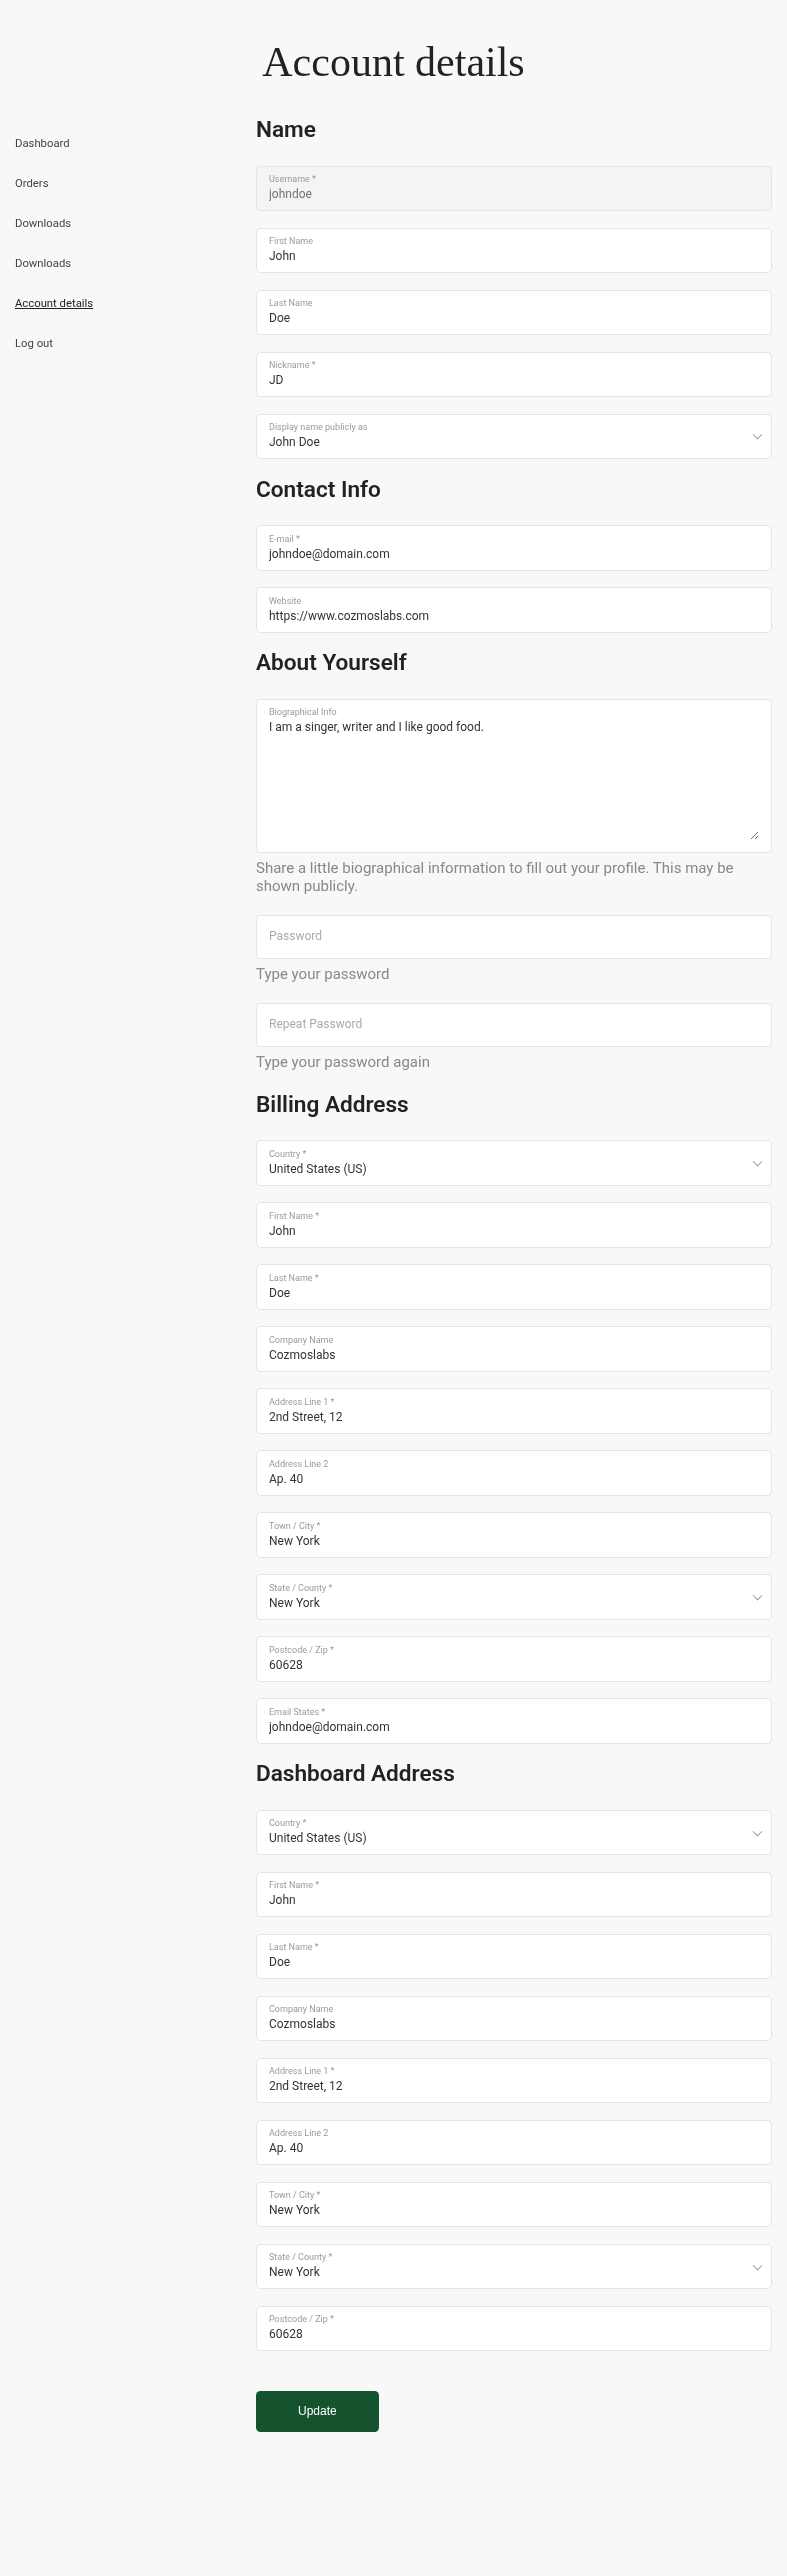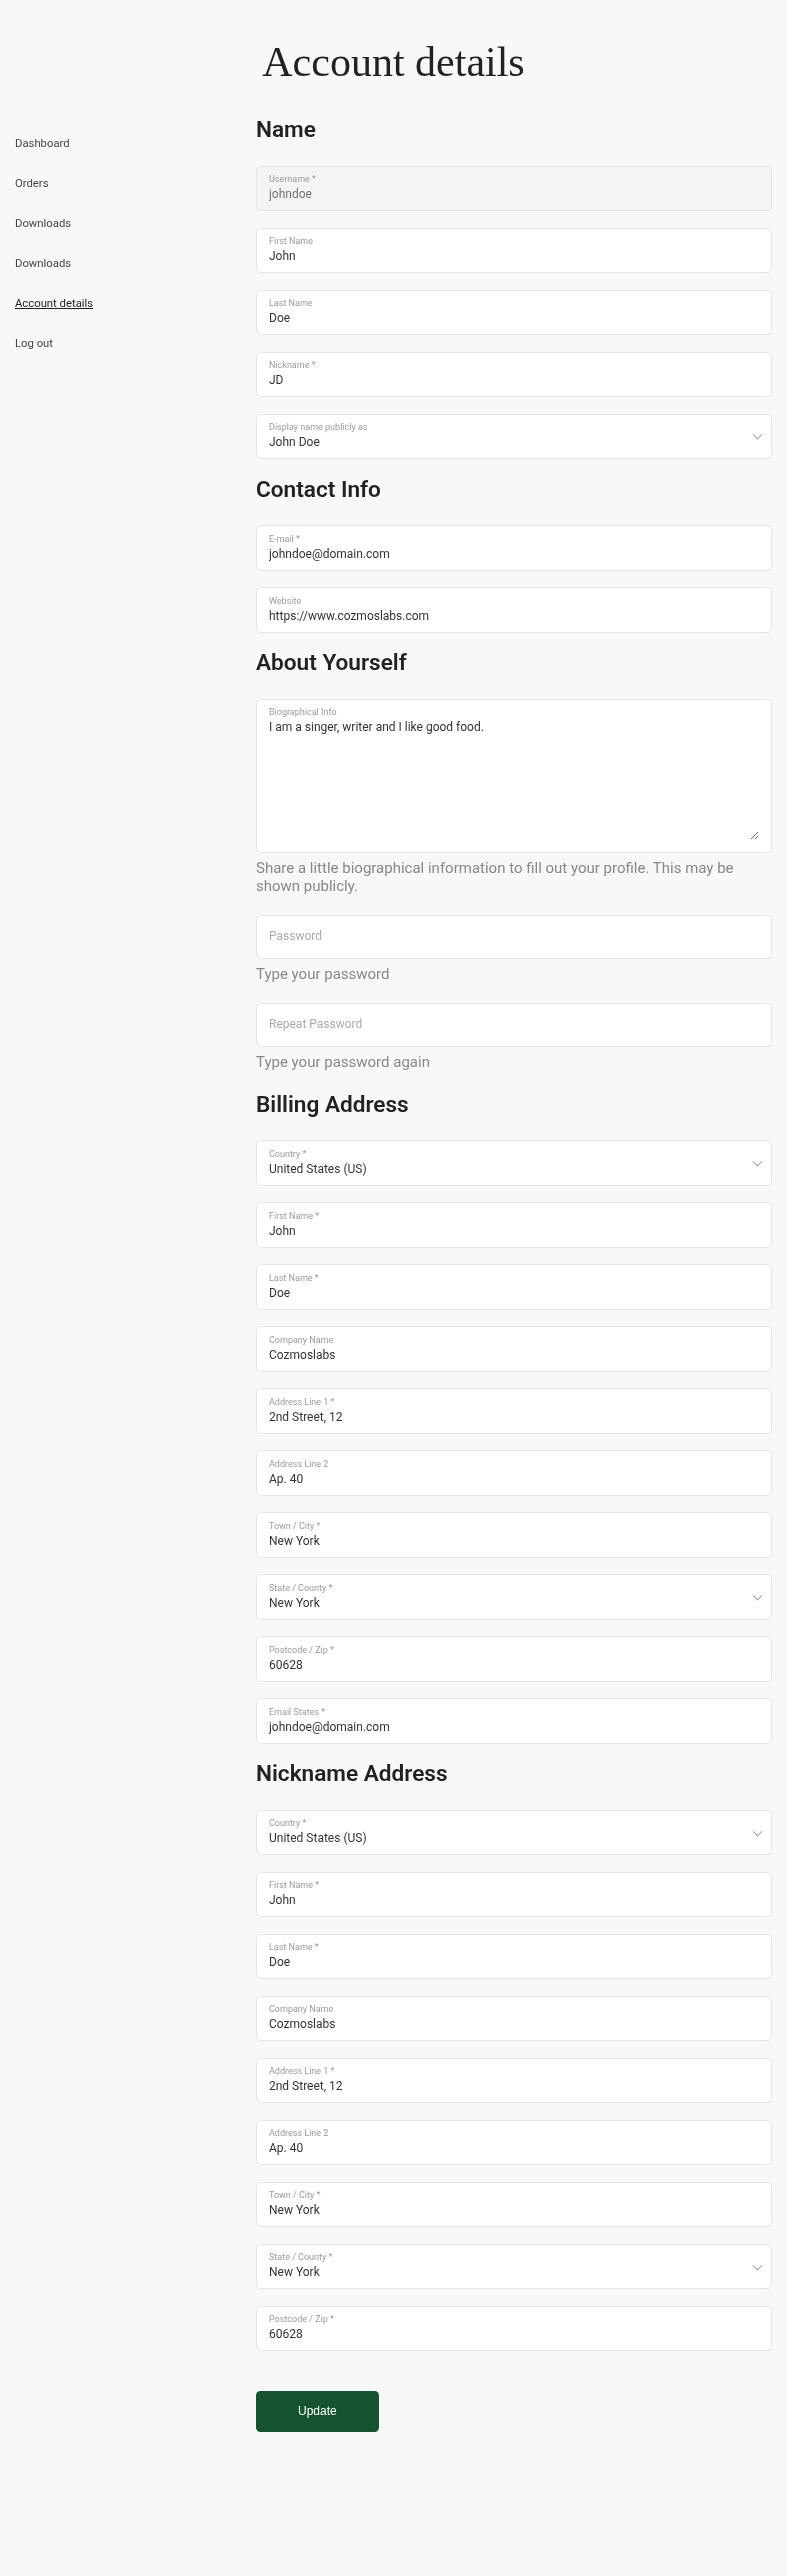--- a/index.html
+++ b/index.html
@@ -206,21 +206,21 @@
     <div class="field">
       <span class="field-label">Postcode / Zip *</span>
       <input class="field-input" value="60628" style="">
     </div>
     <div class="field">
       <span class="field-label">Email States *</span>
       <input class="field-input" value="johndoe@domain.com" style="">
     </div>
 
     
-    <h2 class="section-title">Nickname Address</h2>
+    <h2 class="section-title">Dashboard Address</h2>
 
     <div class="field select-field">
       <span class="field-label">Country *</span>
       <input class="field-input" readonly="" value="United States (US)" style="">
     </div>
     <div class="field">
       <span class="field-label">First Name *</span>
       <input class="field-input" value="John" style="">
     </div>
     <div class="field">

